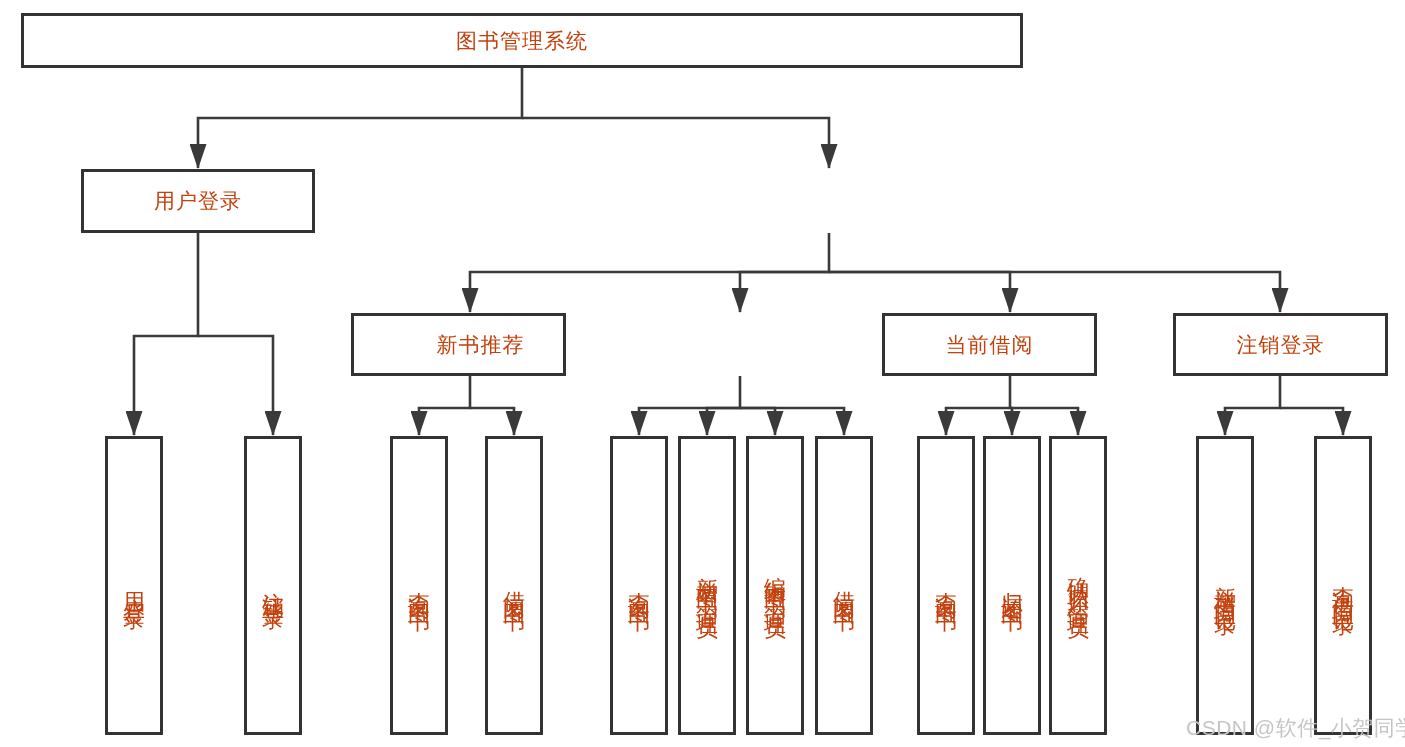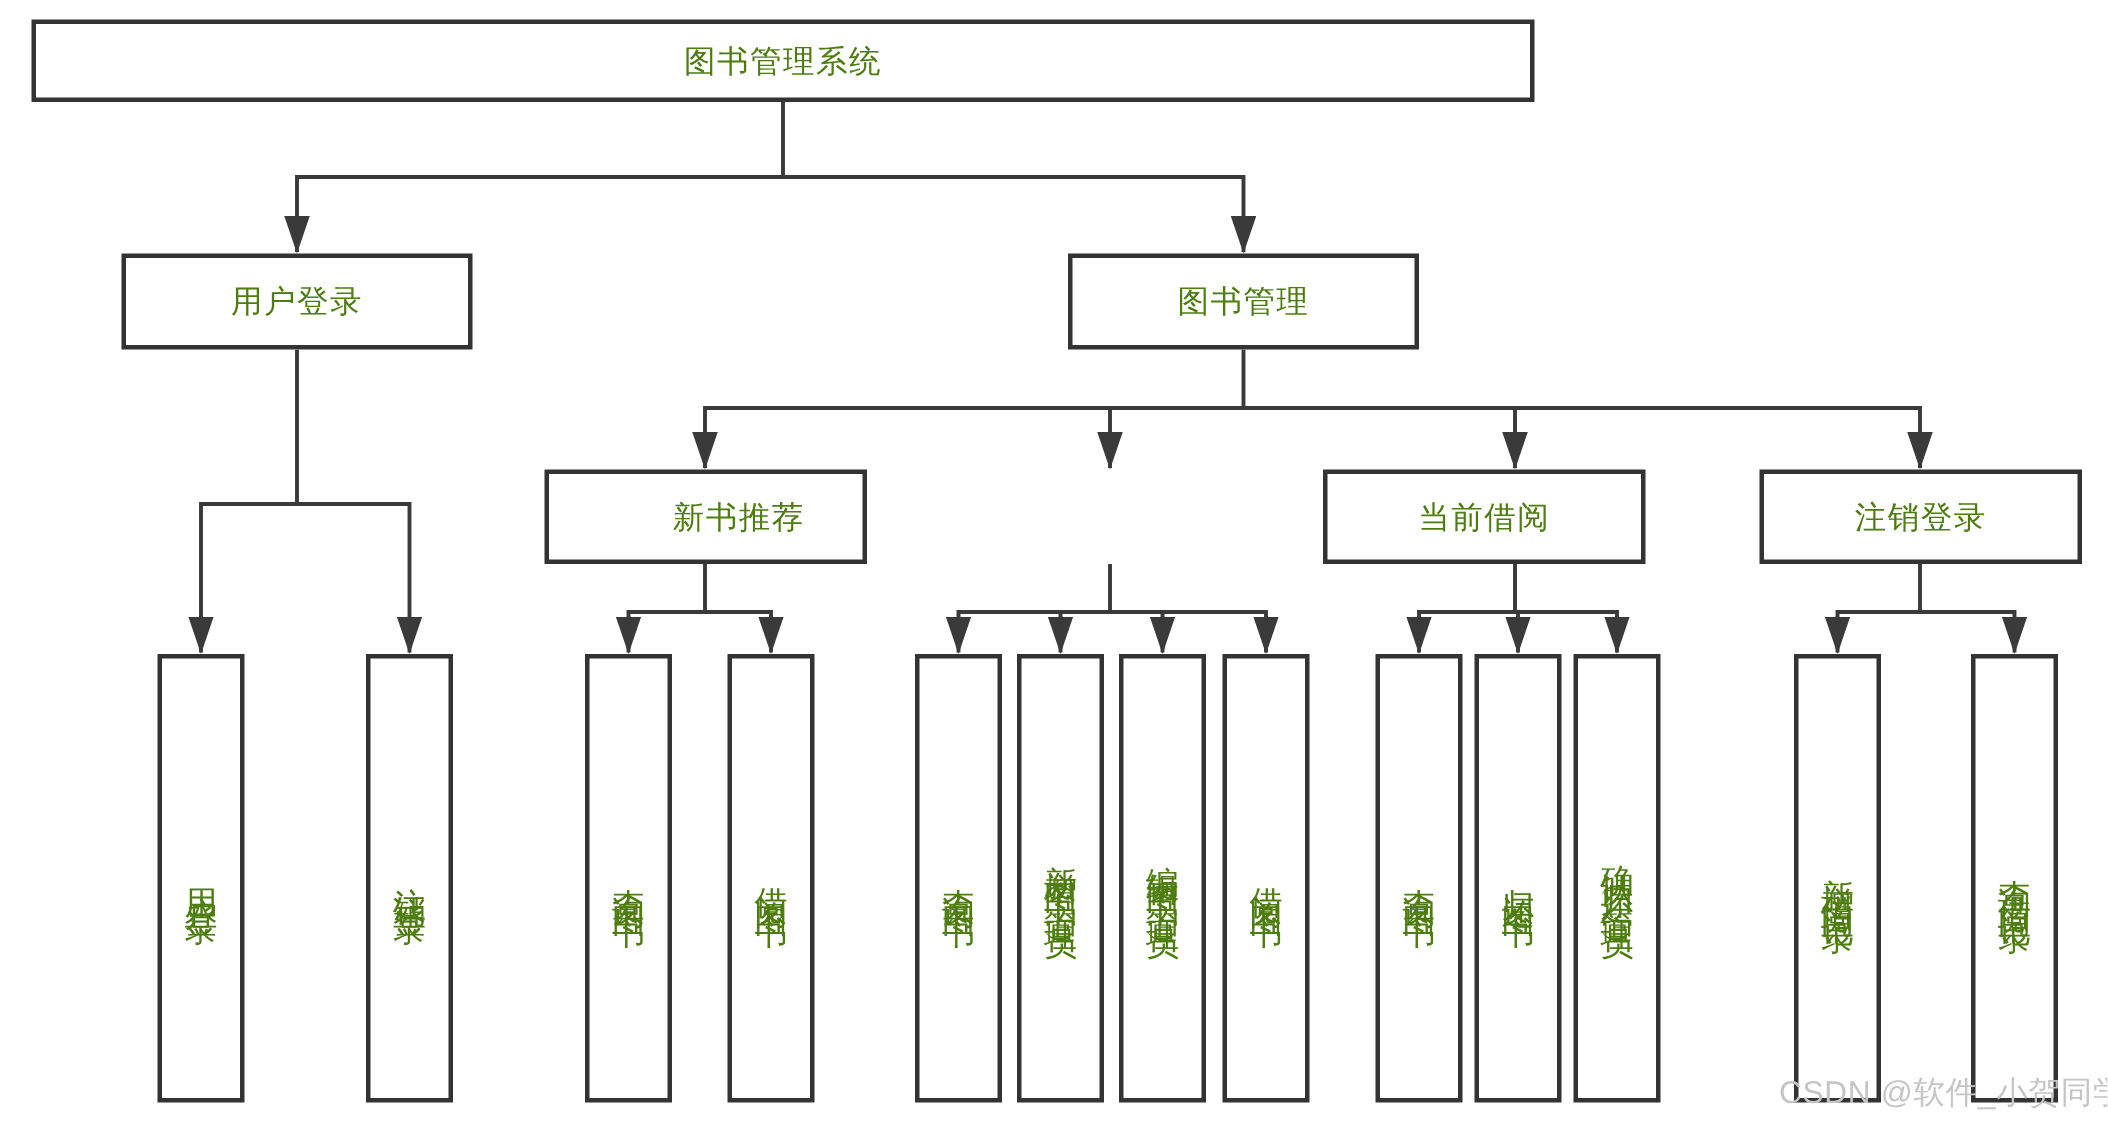--- a/index.html
+++ b/index.html
@@ -22,21 +22,21 @@
     z-index: 1;
   }
   .node {
     position: absolute;
     background: #ffffff;
     border: 3px solid #333333;
     box-sizing: border-box;
     display: flex;
     align-items: center;
     justify-content: center;
-    color: #4d7c0f;
+    color: #c2410c;
     z-index: 2;
   }
   .hbox {
     font-size: 21px;
     letter-spacing: 1px;
     white-space: nowrap;
   }
   .root-box   { left: 21px;   top: 13px;  width: 1002px; height: 55px; }
   .branch-box { top: 169px; width: 234px; height: 64px; }
   .module-box { top: 313px; width: 215px; height: 63px; }
@@ -105,25 +105,22 @@
     </g>
   </svg>
 
   <div class="node hbox root-box">
     <span>图书管理系统</span>
   </div>
 
   <div class="node hbox branch-box" style="left:81px;">
     <span>用户登录</span>
   </div>
-  <div class="node hbox branch-box" style="left:712px;">
-    <span>图书管理</span>
-  </div>
 
-  <div class="node hbox module-box" style="left:363px;padding-left:44px;">
+  <div class="node hbox module-box" style="left:351px;padding-left:44px;">
     <span>新书推荐</span>
   </div>
   <div class="node hbox module-box" style="left:882px;">
     <span>当前借阅</span>
   </div>
   <div class="node hbox module-box" style="left:1173px;">
     <span>注销登录</span>
   </div>
 
   <div class="node vbox" style="left:105px;">

